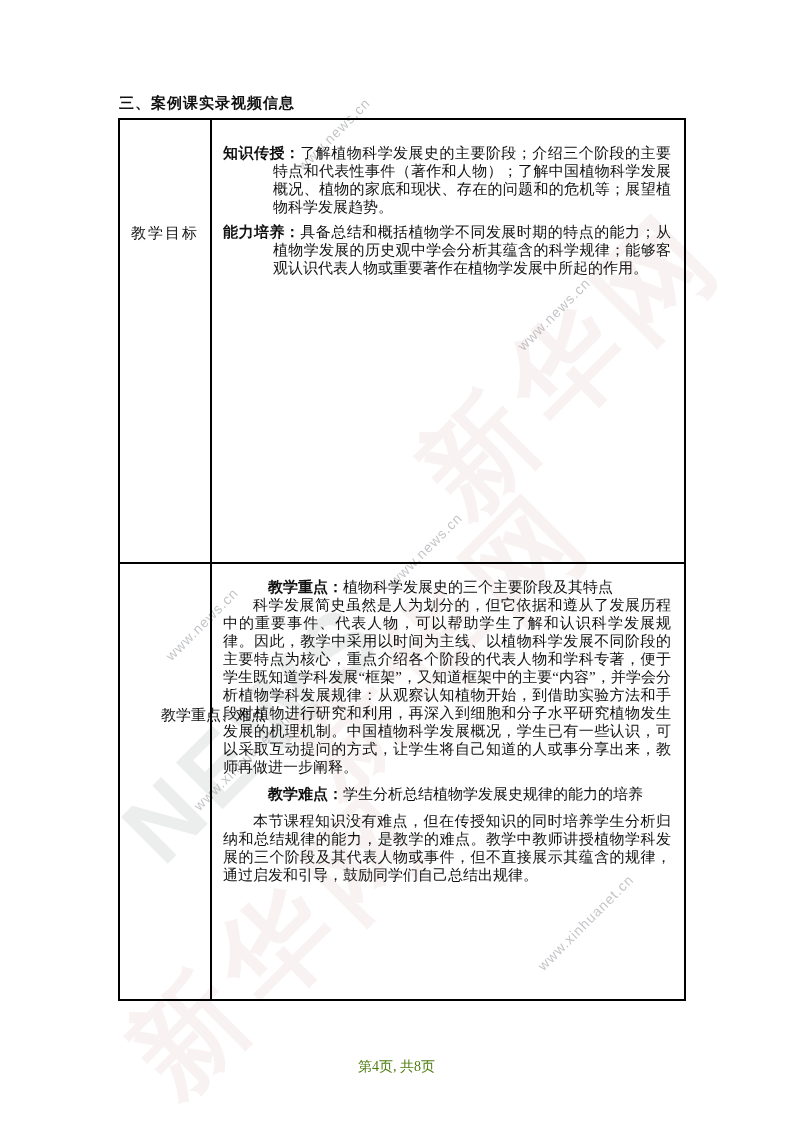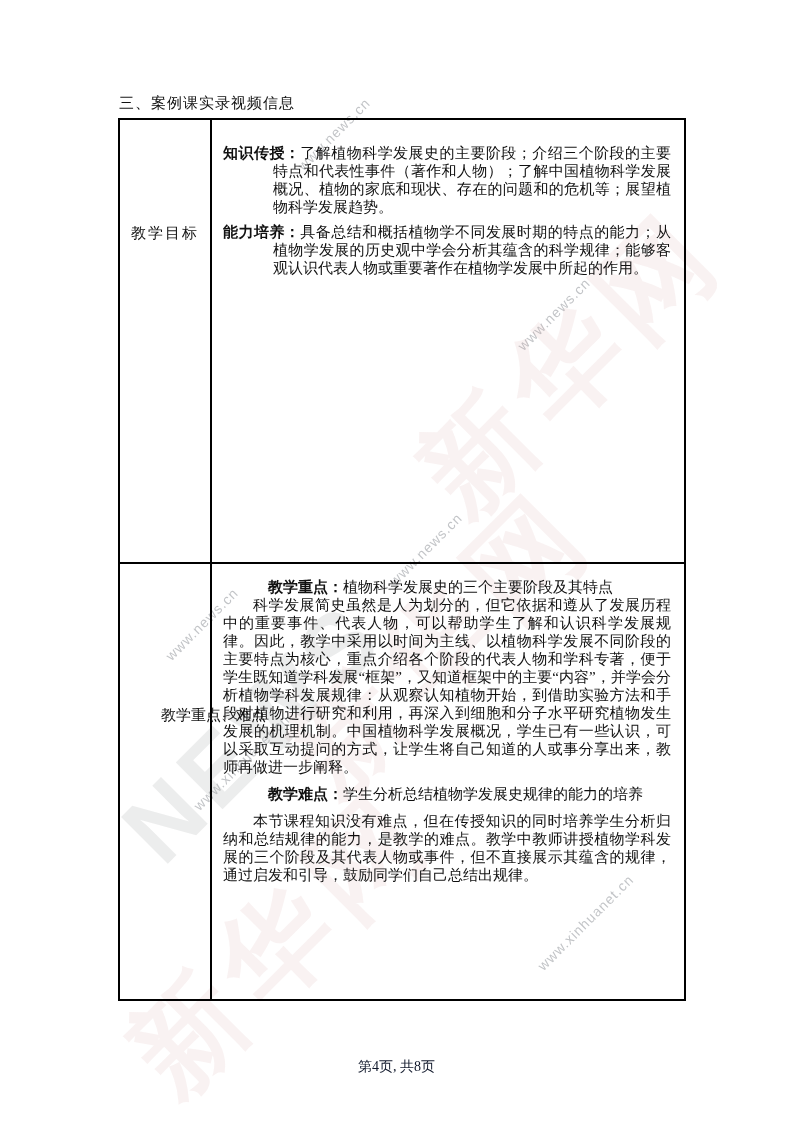--- a/index.html
+++ b/index.html
@@ -53,21 +53,21 @@
   .wmB { left: 440px; top: 420px; }
   .wmC { left: 150px; top: 1000px; }
   .wmN { left: 140px; top: 790px; }
 
   
   .content { position: relative; z-index: 1; }
 
   .heading {
     position: absolute; left: 119px; top: 94px;
     margin: 0;
-    font-size: 15px; font-weight: normal;
+    font-size: 15px; font-weight: bold;
     letter-spacing: 1px;
   }
 
   .doc-table {
     position: absolute; left: 118px; top: 118px;
     width: 568px;
     border: 2px solid #000000;
     background: transparent;
   }
   .trow { display: flex; }
@@ -110,21 +110,21 @@
     text-indent: 2em;
   }
   .para.gap { margin-top: 9px; }
   .hang.gap { margin-top: 9px; }
 
   .footer {
     position: absolute; left: 0; top: 1058px;
     width: 100%;
     text-align: center;
     font-size: 14px;
-    color: #0f172a;
+    color: #4d7c0f;
   }
 </style>
 </head>
 <body>
 
 <div class="page">
 
   <div class="watermark-layer">
     <span class="wm wm-url wm1">www.news.cn</span>
     <span class="wm wm-url wm2">www.news.cn</span>

